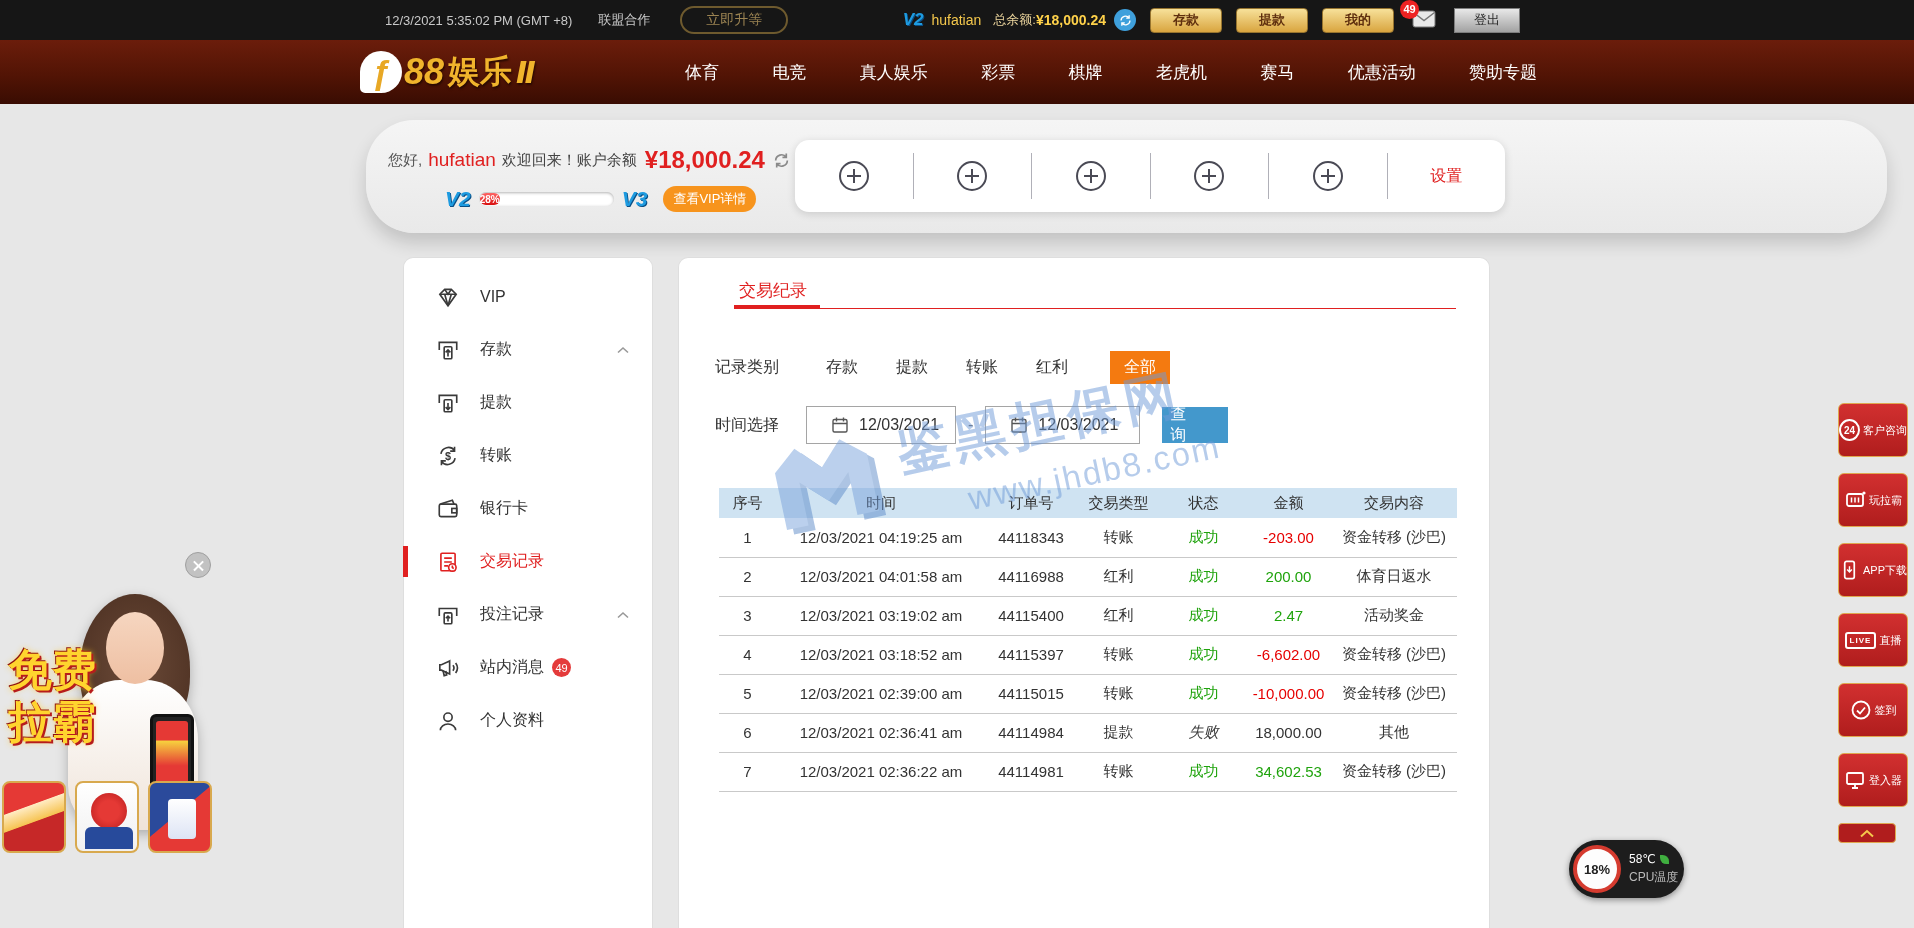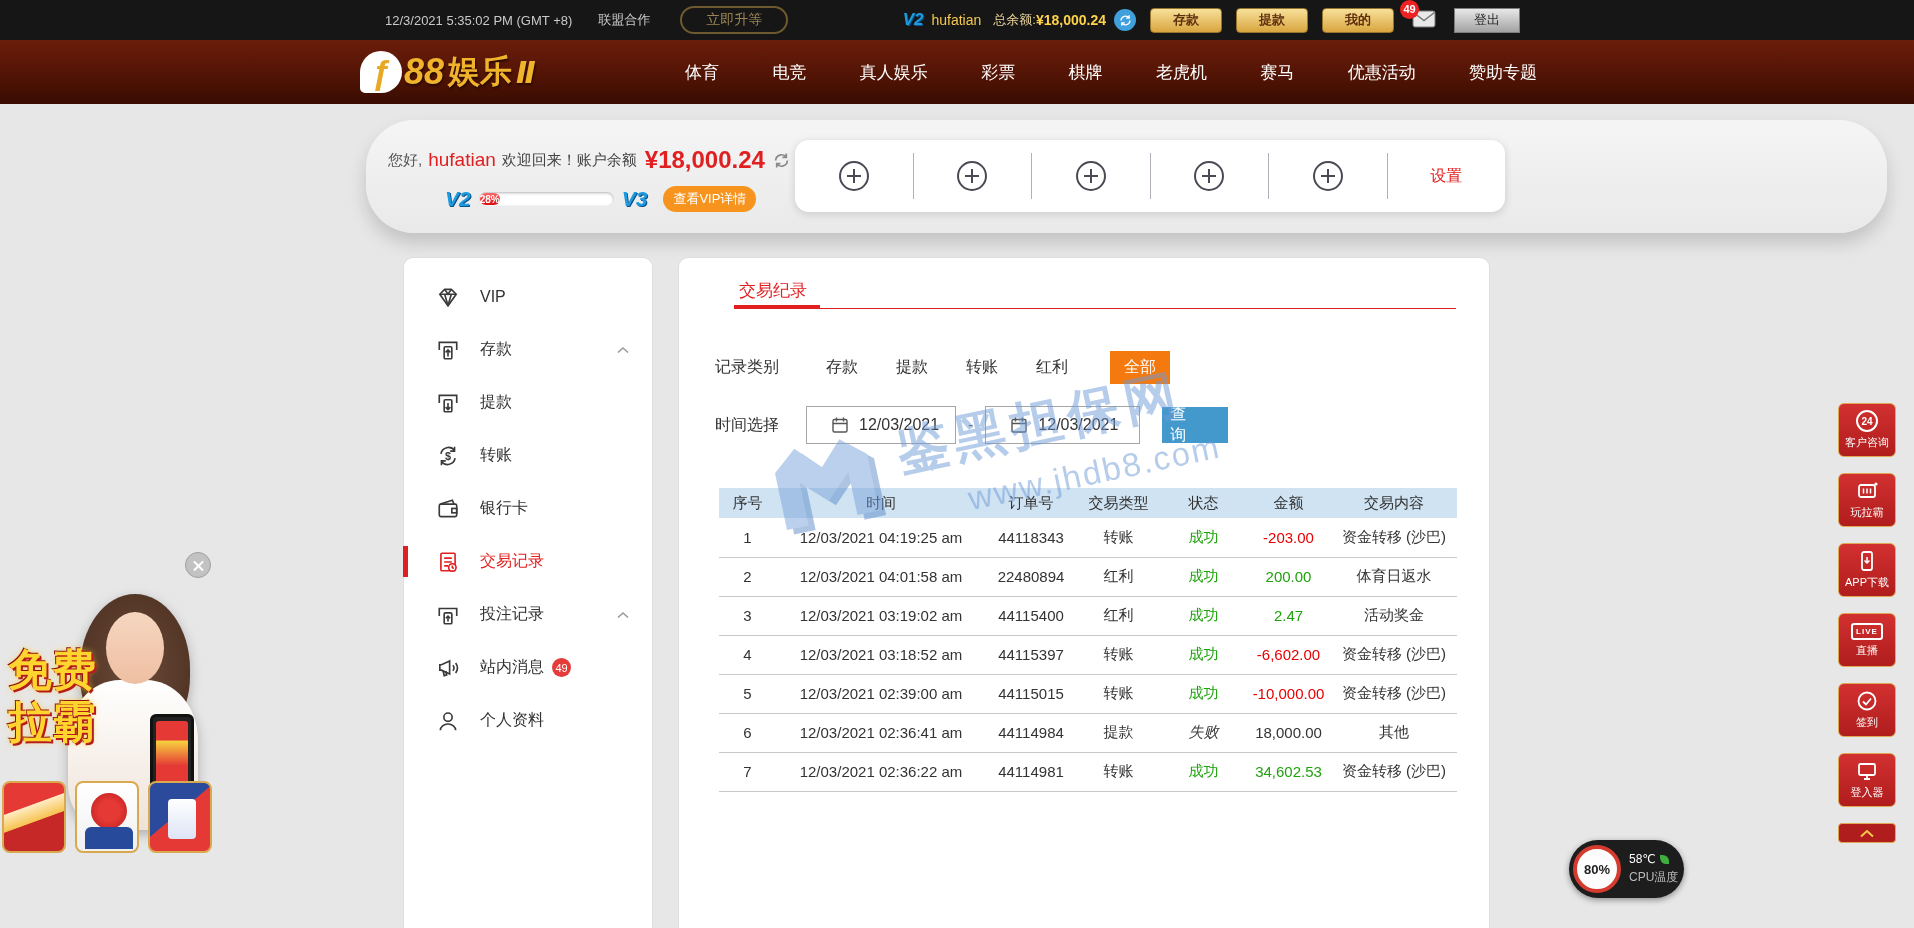--- a/index.html
+++ b/index.html
@@ -90,21 +90,21 @@
 .amt-positive { color:#1fa30c; }
 .amt-neutral { color:#333; }
 
 
 .watermark { position:absolute; left:95px; top:140px; display:flex; align-items:center; gap:16px; transform:rotate(-12deg); pointer-events:none; opacity:.5; z-index:5; }
 .wm-title { font-size:52px; font-weight:bold; color:#6f9bd8; letter-spacing:6px; }
 .wm-url { font-size:33px; color:#6f9bd8; margin:6px 0 0 60px; letter-spacing:2px; }
 
 
 .float-col { position:absolute; left:1838px; top:403px; width:58px; }
-.float-btn { width:58px; height:54px; background:linear-gradient(#d23030,#b01d1d); border:1px solid #e0a84f; border-radius:6px; margin-bottom:16px; color:#fff; display:flex; flex-direction:column; align-items:center; justify-content:center; gap:3px; cursor:pointer; }
+.float-btn { width:70px; height:54px; background:linear-gradient(#d23030,#b01d1d); border:1px solid #e0a84f; border-radius:6px; margin-bottom:16px; color:#fff; display:flex; align-items:center; justify-content:center; gap:3px; cursor:pointer; }
 .float-btn .fl { font-size:11px; white-space:nowrap; }
 .fi-circle { width:22px; height:22px; border:2px solid #fff; border-radius:50%; font-size:10px; font-weight:bold; display:flex; align-items:center; justify-content:center; }
 .fi-live { border:2px solid #fff; border-radius:3px; font-size:8px; font-weight:bold; padding:2px 3px; letter-spacing:1px; }
 .float-collapse { width:58px; height:20px; background:#b01d1d; border:1px solid #e0a84f; border-radius:4px; display:flex; align-items:center; justify-content:center; cursor:pointer; }
 
 
 .cpu { position:absolute; left:1569px; top:840px; width:115px; height:58px; background:#1d1d1d; border-radius:30px; display:flex; align-items:center; box-shadow:0 2px 6px rgba(0,0,0,.4); }
 .cpu-circle { width:48px; height:48px; margin-left:4px; border-radius:50%; background:#fdfdfd; border:4px solid #d53b2f; display:flex; align-items:center; justify-content:center; font-size:13px; font-weight:bold; color:#222; }
 .cpu-right { margin-left:8px; }
 .cpu-temp { display:flex; align-items:center; gap:4px; color:#fff; font-size:12px; }
@@ -397,21 +397,21 @@
             <td>12/03/2021 04:19:25 am</td>
             <td>44118343</td>
             <td>转账</td>
             <td><span class="st-success">成功</span></td>
             <td><span class="amt-negative">-203.00</span></td>
             <td>资金转移 (沙巴)</td>
           </tr>
           <tr>
             <td>2</td>
             <td>12/03/2021 04:01:58 am</td>
-            <td>22480894</td>
+            <td>44116988</td>
             <td>红利</td>
             <td><span class="st-success">成功</span></td>
             <td><span class="amt-positive">200.00</span></td>
             <td>体育日返水</td>
           </tr>
           <tr>
             <td>3</td>
             <td>12/03/2021 03:19:02 am</td>
             <td>44115400</td>
             <td>红利</td>
@@ -511,21 +511,21 @@
       <span class="fl">登入器</span>
     </div>
     <div class="float-collapse">
       <svg width="16" height="9">
           <path d="M2 7.5 L8 2 14 7.5" stroke="#f5c84c" fill="none" stroke-width="2"></path>
         </svg>
     </div>
   </div>
 
   <div class="cpu">
-    <div class="cpu-circle">80%</div>
+    <div class="cpu-circle">18%</div>
     <div class="cpu-right">
       <div class="cpu-temp">
         <span>58℃</span>
         <span class="leaf"></span>
       </div>
       <div class="cpu-label">CPU温度</div>
     </div>
   </div>
 
   <div class="promo">

